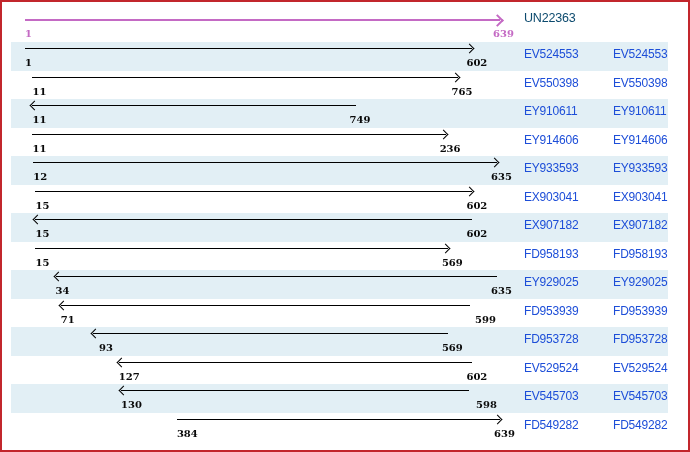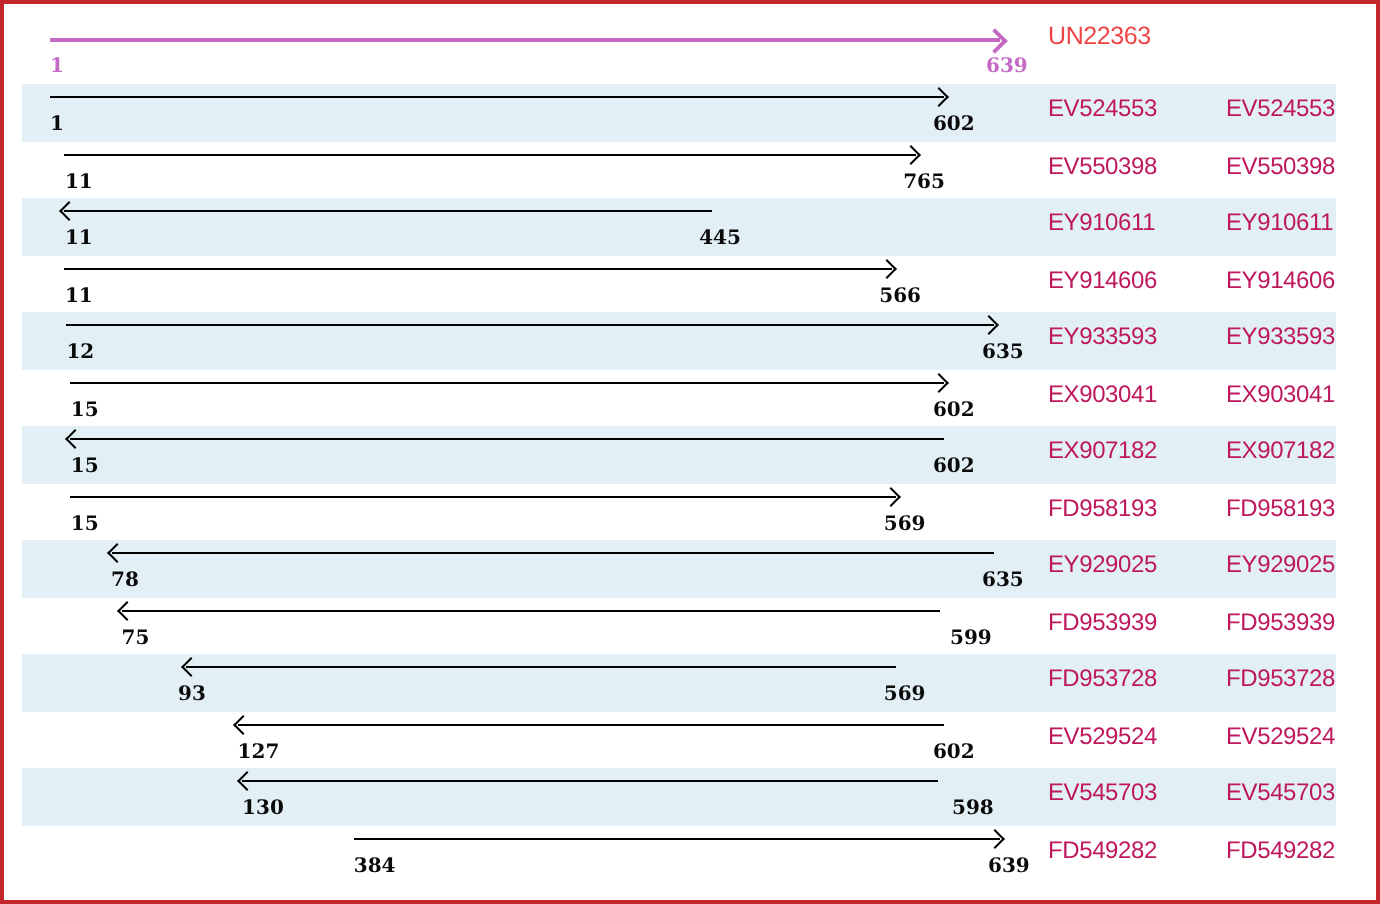--- a/index.html
+++ b/index.html
@@ -21,21 +21,21 @@
     border-top:2px solid #c46ac4;border-right:2px solid #c46ac4;
     transform:rotate(45deg);
   }
   .ref-num{
     position:absolute;top:26px;
     font:bold 10px "DejaVu Serif",serif;color:#c46ac4;
     white-space:nowrap;
   }
   .ref-name{
     position:absolute;left:522px;top:9px;
-    font-size:12.5px;letter-spacing:-0.2px;color:#ef4444;
+    font-size:12.5px;letter-spacing:-0.2px;color:#0c4a6e;
     white-space:nowrap;cursor:pointer;
   }
   
   .rows{position:absolute;left:0;top:40px;width:686px;}
   .row{position:relative;height:28.5px;}
   .row.shaded::before{
     content:"";position:absolute;left:9px;top:0;width:657px;height:100%;
     background:#e2eff5;
   }
   .arrow{
@@ -47,21 +47,21 @@
   }
   .head.right{right:-1px;transform:rotate(45deg);}
   .head.left{left:-1px;transform:rotate(-135deg);}
   .num{
     position:absolute;top:15px;z-index:2;
     font:bold 10px "DejaVu Serif",serif;color:#0a0a0a;
     white-space:nowrap;
   }
   .acc{
     position:absolute;top:5px;z-index:2;
-    font-size:12px;letter-spacing:-0.2px;color:#be185d;
+    font-size:12px;letter-spacing:-0.2px;color:#1d4ed8;
     white-space:nowrap;cursor:pointer;
   }
   .acc.col1{left:522px;}
   .acc.col2{left:611px;}
 </style>
 </head>
 <body>
 
 <div class="frame">
 
@@ -93,31 +93,31 @@
     <span class="num num-end" style="left: 449.563px;">765</span>
     <span class="acc col1">EV550398</span>
     <span class="acc col2">EV550398</span>
   </div>
 
   <div class="row shaded">
     <div class="arrow" style="left: 30.4451px; width: 323.119px;">
       <span class="head left"></span>
     </div>
     <span class="num num-start" style="left: 30.4451px;">11</span>
-    <span class="num num-end" style="left: 347.564px;">445</span>
+    <span class="num num-end" style="left: 347.564px;">749</span>
     <span class="acc col1">EY910611</span>
     <span class="acc col2">EY910611</span>
   </div>
 
   <div class="row plain">
     <div class="arrow" style="left: 30.4451px; width: 413.205px;">
       <span class="head right"></span>
     </div>
     <span class="num num-start" style="left: 30.4451px;">11</span>
-    <span class="num num-end" style="left: 437.65px;">566</span>
+    <span class="num num-end" style="left: 437.65px;">236</span>
     <span class="acc col1">EY914606</span>
     <span class="acc col2">EY914606</span>
   </div>
 
   <div class="row shaded">
     <div class="arrow" style="left: 31.1897px; width: 463.832px;">
       <span class="head right"></span>
     </div>
     <span class="num num-start" style="left: 31.1897px;">12</span>
     <span class="num num-end" style="left: 489.022px;">635</span>
@@ -152,41 +152,41 @@
     <span class="num num-start" style="left: 33.4232px;">15</span>
     <span class="num num-end" style="left: 439.884px;">569</span>
     <span class="acc col1">FD958193</span>
     <span class="acc col2">FD958193</span>
   </div>
 
   <div class="row shaded">
     <div class="arrow" style="left: 53.5251px; width: 441.497px;">
       <span class="head left"></span>
     </div>
-    <span class="num num-start" style="left: 53.5251px;">78</span>
+    <span class="num num-start" style="left: 53.5251px;">34</span>
     <span class="num num-end" style="left: 489.022px;">635</span>
     <span class="acc col1">EY929025</span>
     <span class="acc col2">EY929025</span>
   </div>
 
   <div class="row plain">
     <div class="arrow" style="left: 58.7367px; width: 409.483px;">
       <span class="head left"></span>
     </div>
-    <span class="num num-start" style="left: 58.7367px;">75</span>
+    <span class="num num-start" style="left: 58.7367px;">71</span>
     <span class="num num-end" style="left: 473px;">599</span>
     <span class="acc col1">FD953939</span>
     <span class="acc col2">FD953939</span>
   </div>
 
   <div class="row shaded">
     <div class="arrow" style="left: 91.4953px; width: 354.389px;">
       <span class="head left"></span>
     </div>
-    <span class="num num-start" style="left: 87px;">93</span>
+    <span class="num num-start" style="left: 97px;">93</span>
     <span class="num num-end" style="left: 439.884px;">569</span>
     <span class="acc col1">FD953728</span>
     <span class="acc col2">FD953728</span>
   </div>
 
   <div class="row plain">
     <div class="arrow" style="left: 116.809px; width: 353.644px;">
       <span class="head left"></span>
     </div>
     <span class="num num-start" style="left: 116.809px;">127</span>

